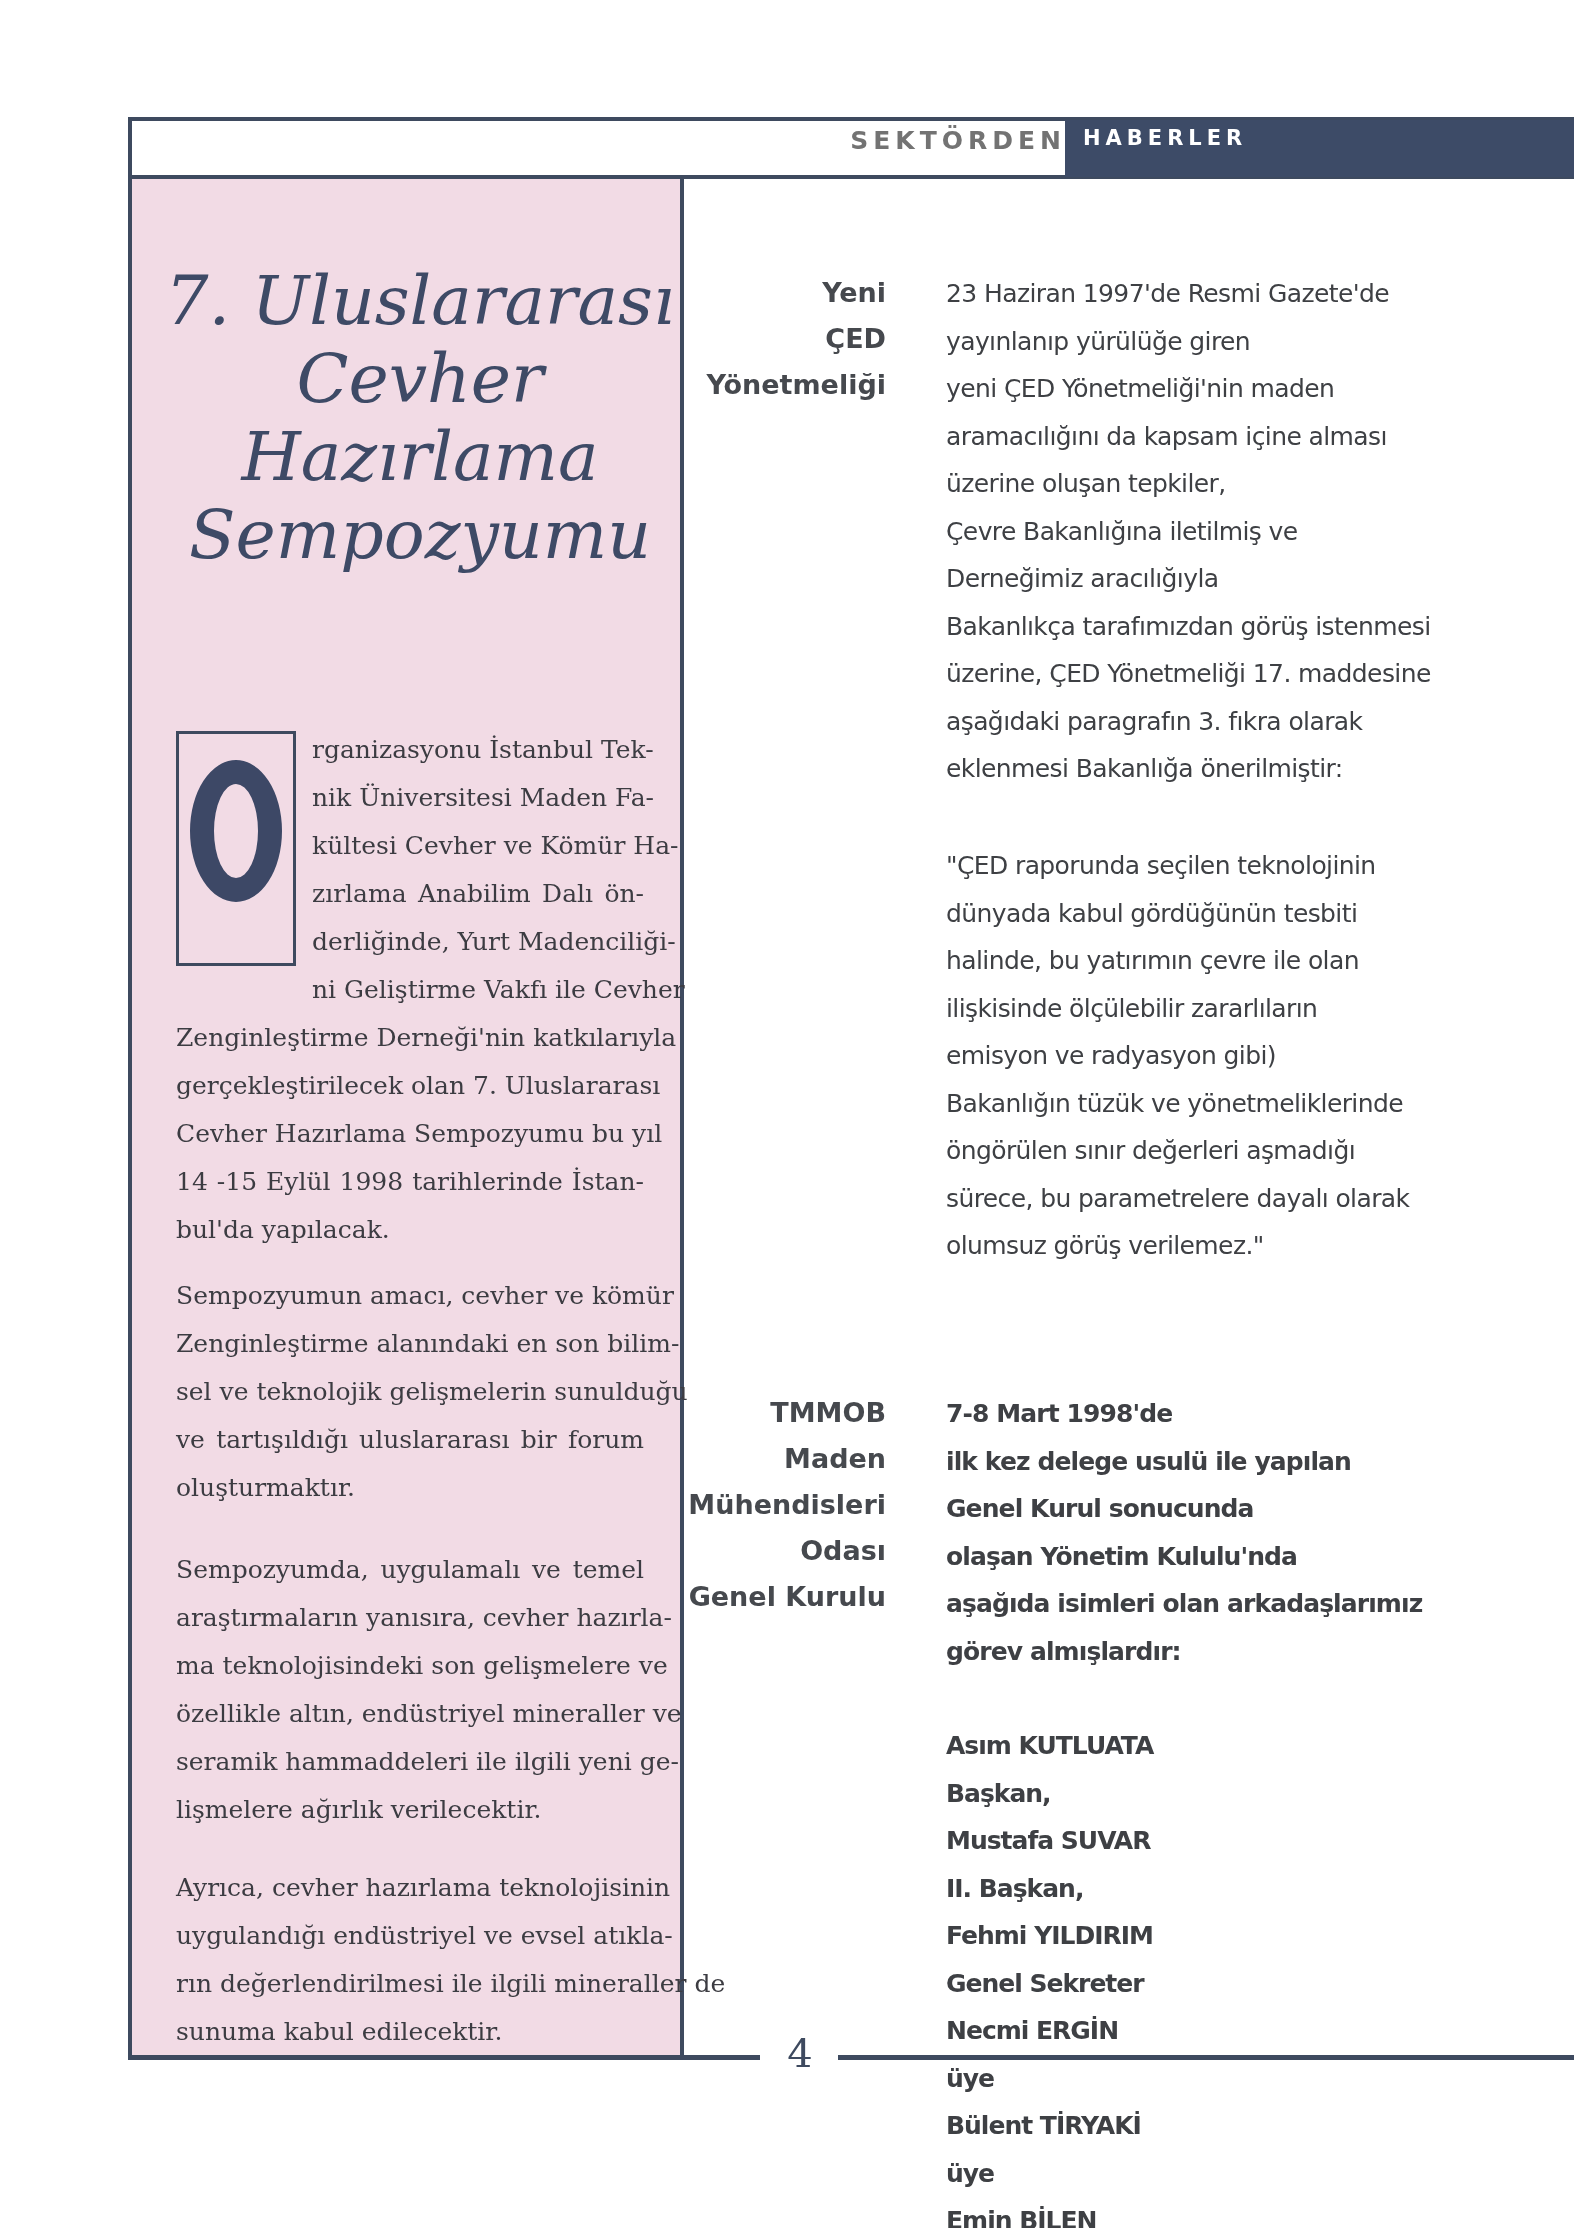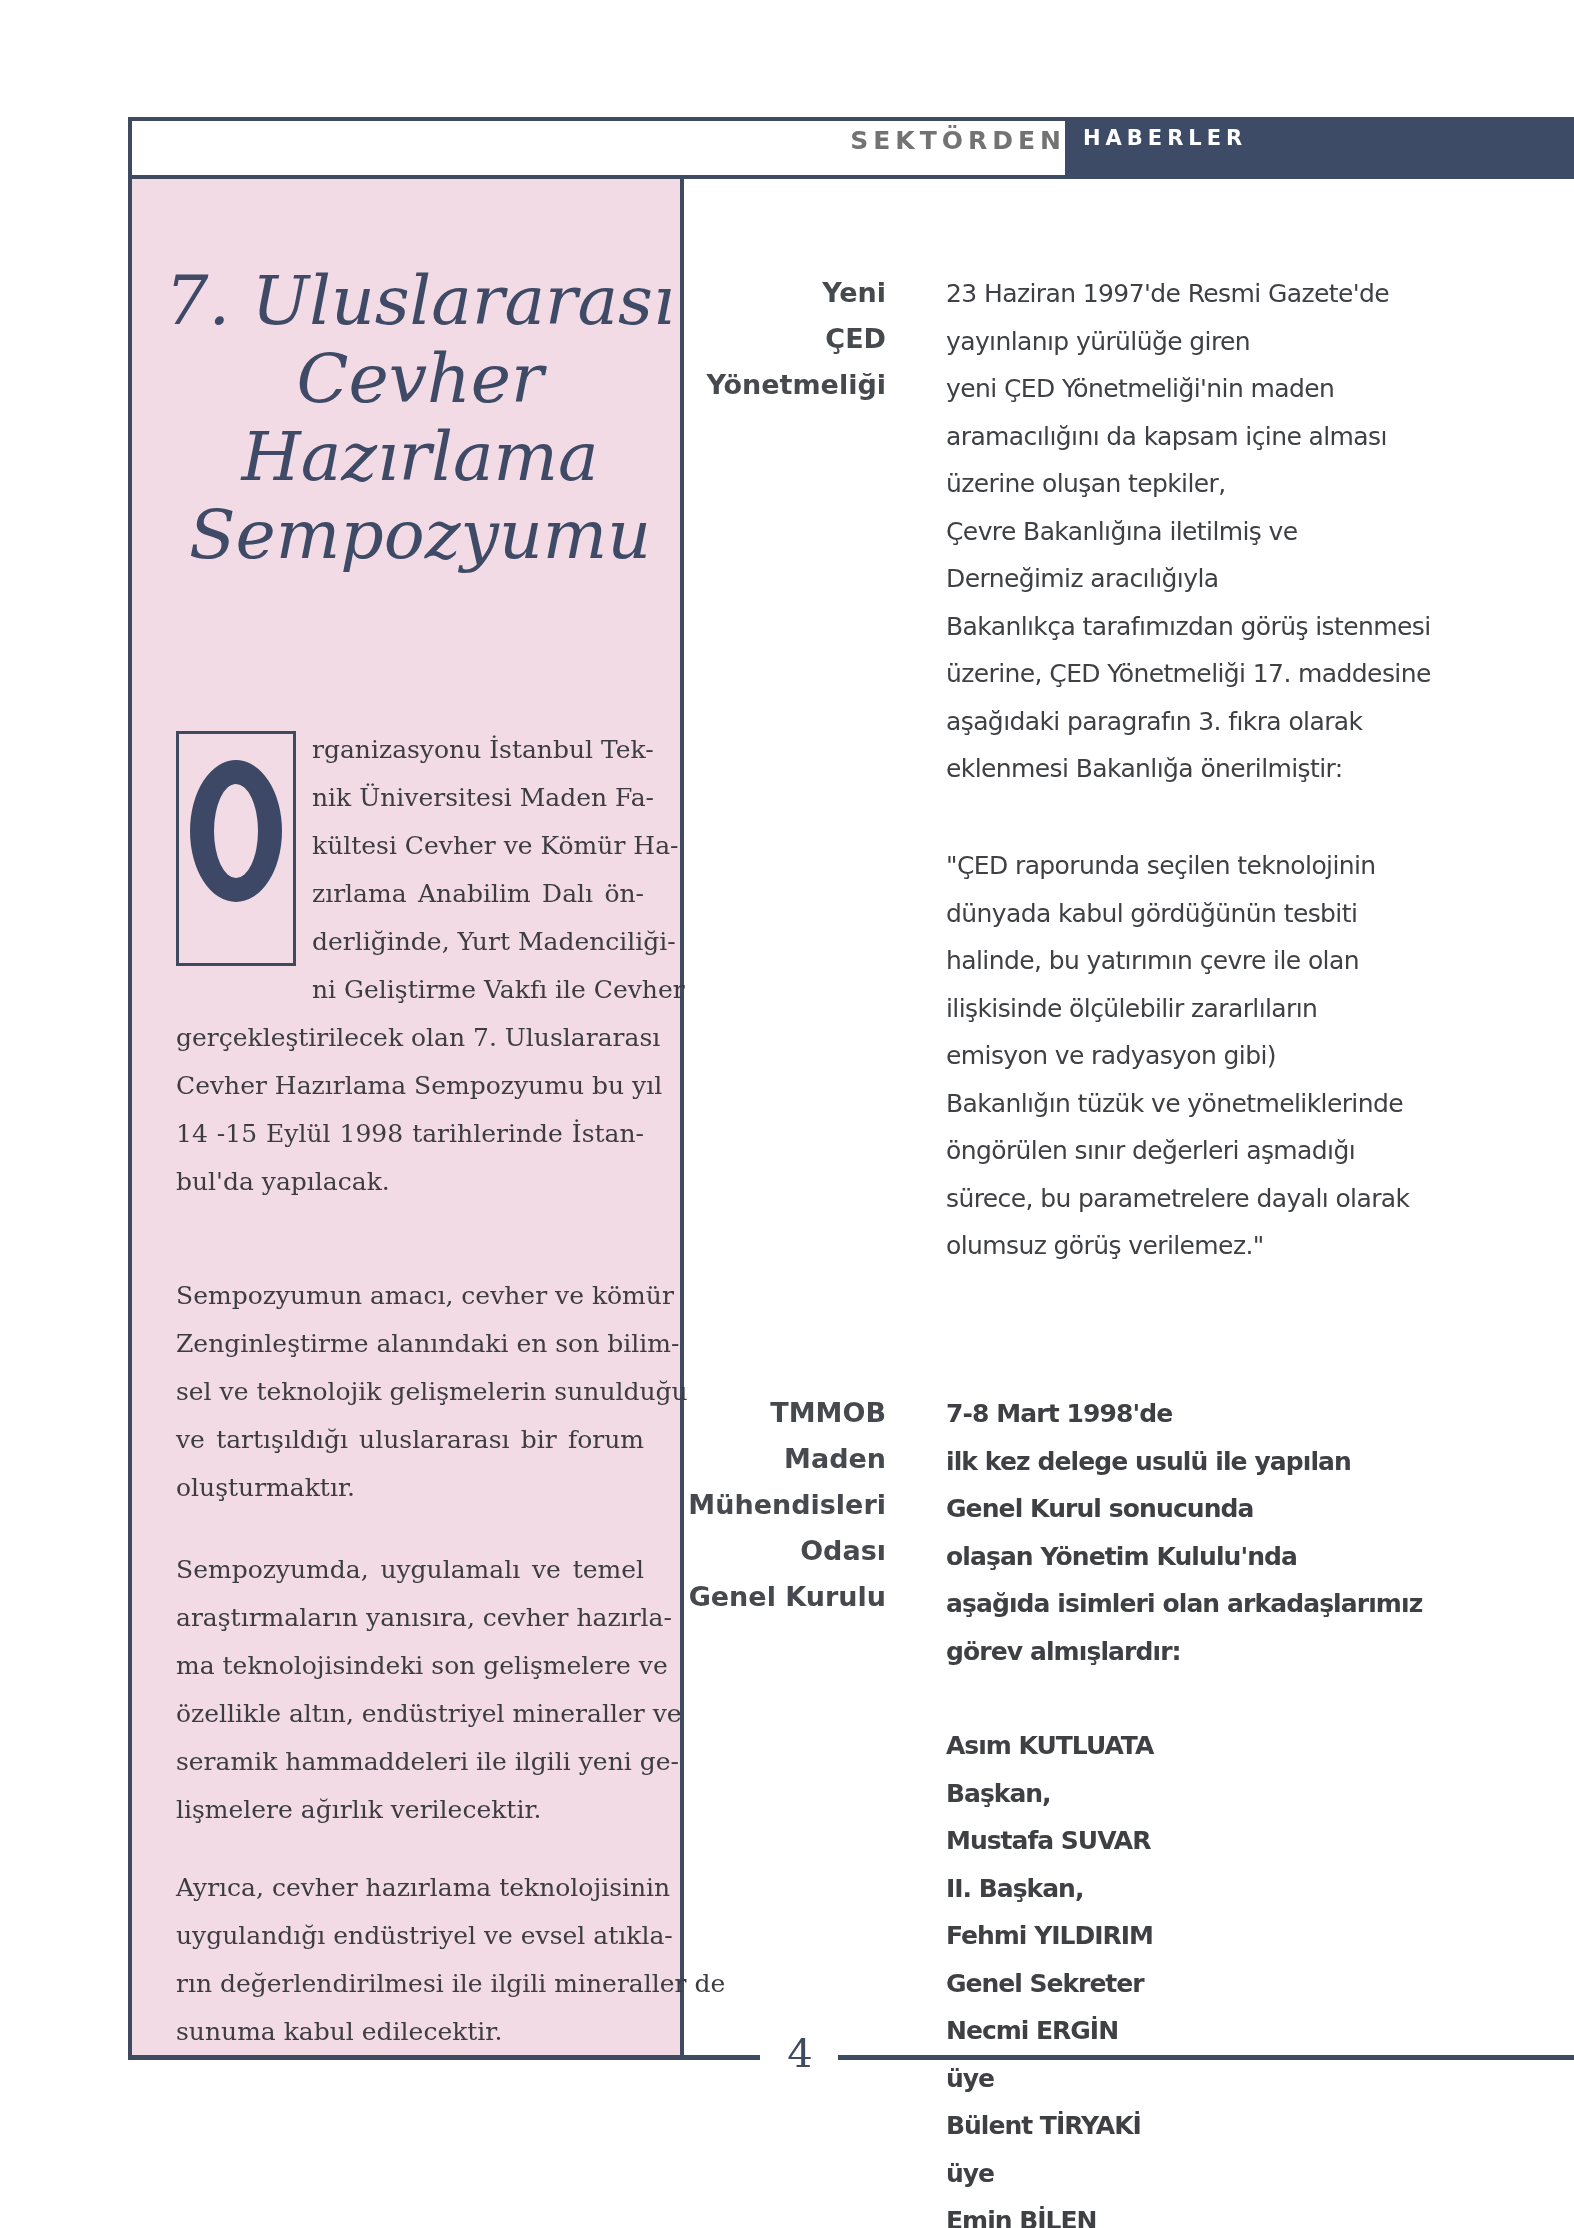--- a/index.html
+++ b/index.html
@@ -109,20 +109,21 @@
 
 <div class="serif-para" style="left:312px; top:726px; width:332px;">
   <div>rganizasyonu İstanbul Tek-</div>
   <div>nik Üniversitesi Maden Fa-</div>
   <div>kültesi Cevher ve Kömür Ha-</div>
   <div>zırlama Anabilim Dalı ön-</div>
   <div>derliğinde, Yurt Madenciliği-</div>
   <div>ni Geliştirme Vakfı ile Cevher</div>
 </div>
 <div class="serif-para" style="left:176px; top:1014px; width:468px;">
+  <div>Zenginleştirme Derneği'nin katkılarıyla</div>
   <div>gerçekleştirilecek olan  7. Uluslararası</div>
   <div>Cevher Hazırlama Sempozyumu bu yıl</div>
   <div>14 -15 Eylül 1998 tarihlerinde İstan-</div>
   <div class="last">bul'da yapılacak.</div>
 </div>
 
 <div class="serif-para" style="left:176px; top:1272px; width:468px;">
   <div>Sempozyumun amacı, cevher ve kömür</div>
   <div>Zenginleştirme alanındaki en son bilim-</div>
   <div>sel ve teknolojik gelişmelerin sunulduğu</div>

